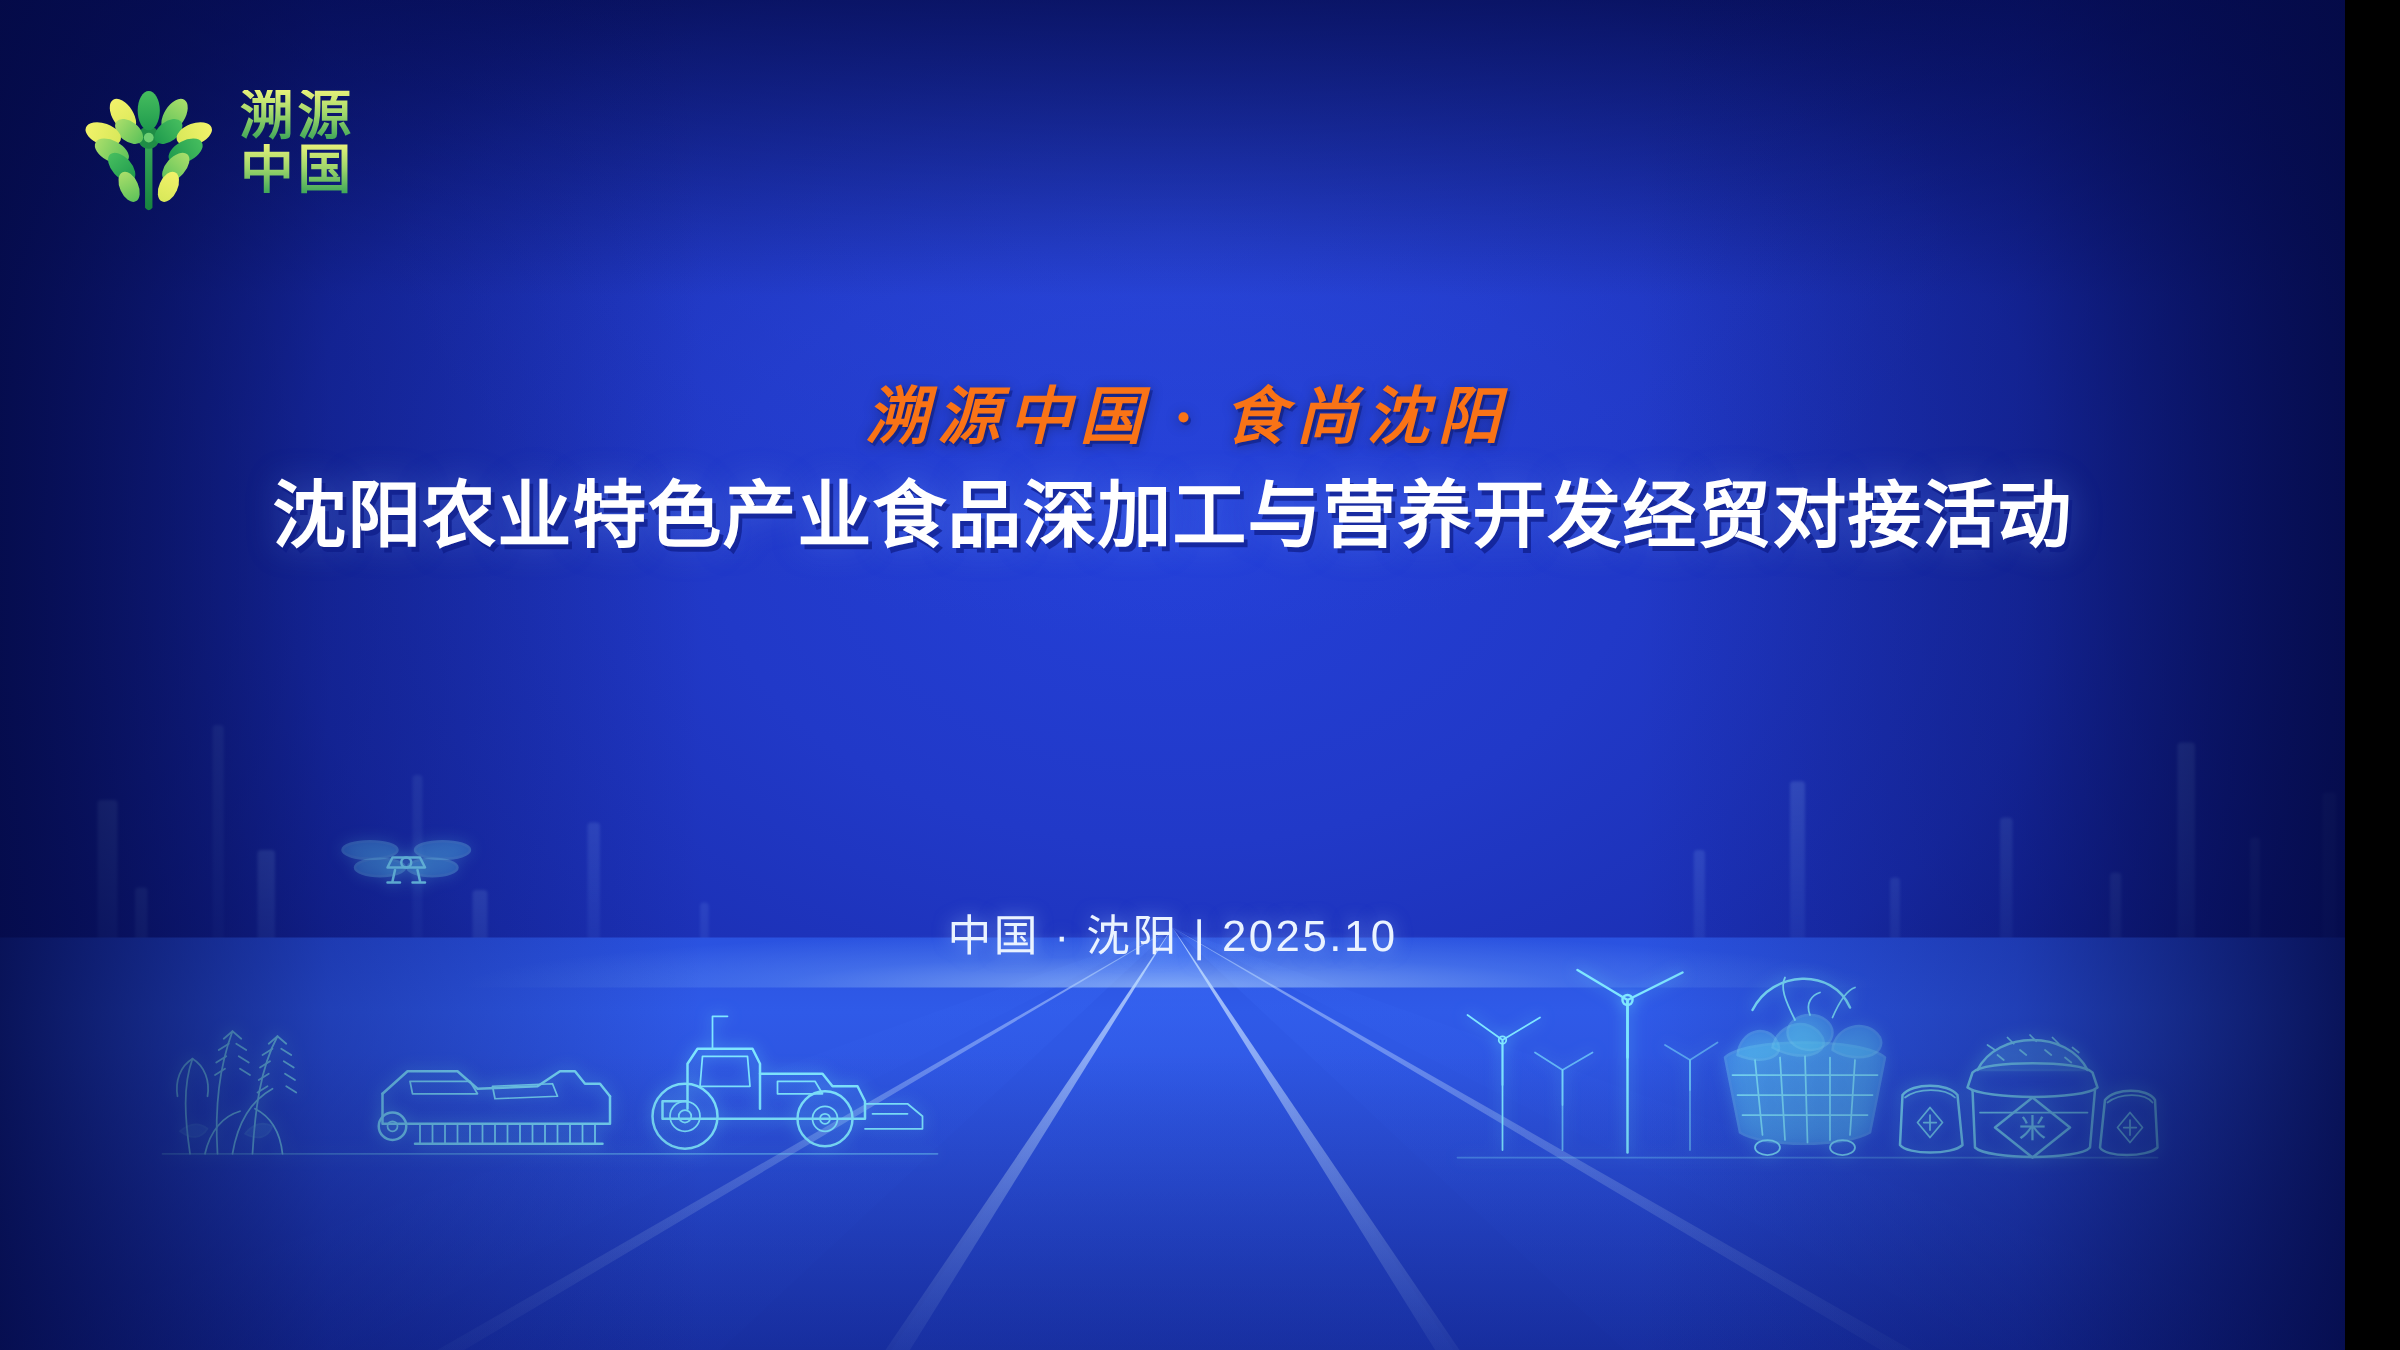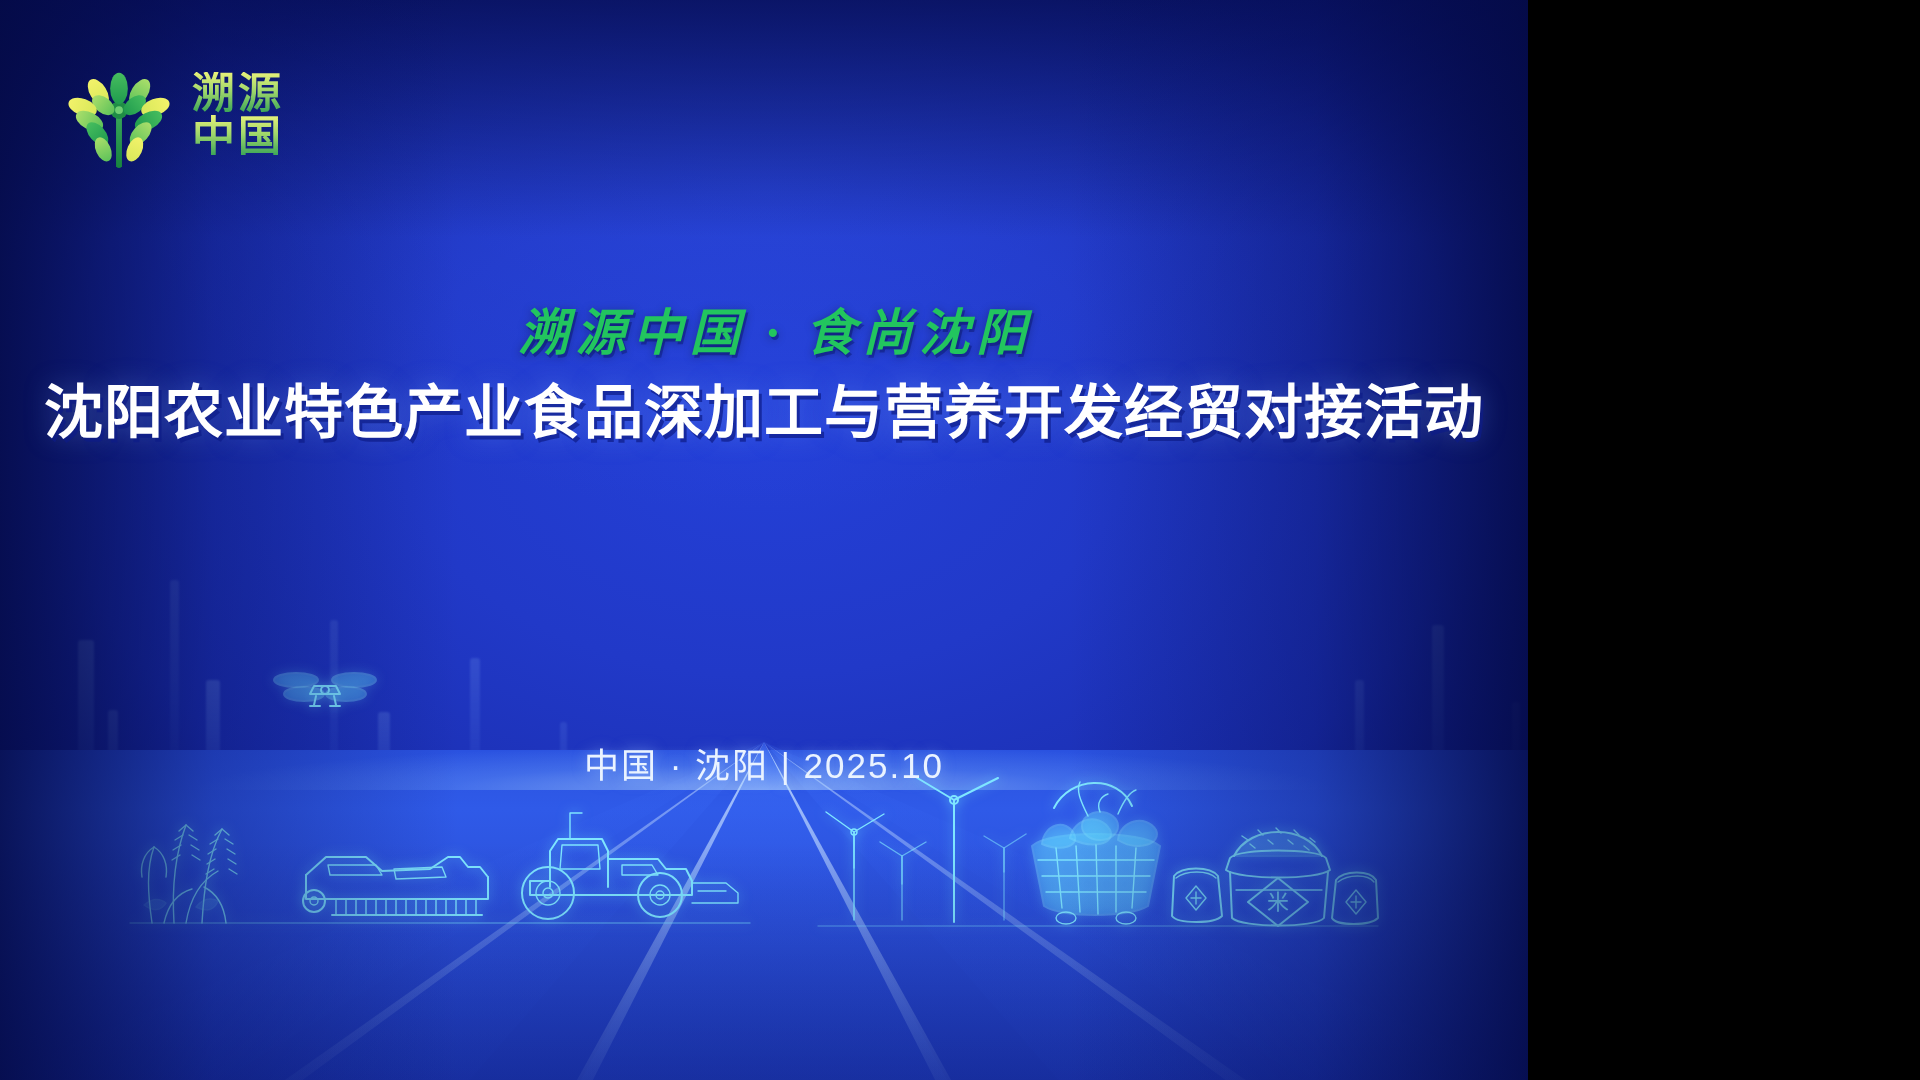--- a/index.html
+++ b/index.html
@@ -10,21 +10,21 @@
   }
   body {
     width: 1920px;
     height: 1080px;
     overflow: hidden;
     font-family: "Liberation Sans", "DejaVu Sans", sans-serif;
   }
 
   #stage {
     position: relative;
-    width: 1528px;
+    width: 1876px;
     height: 1080px;
     overflow: hidden;
     background: #1a2fb4;
     isolation: isolate;
   }
 
   
   .bg-base {
     position: absolute;
     inset: 0;
@@ -101,21 +101,21 @@
     position: absolute;
     left: 0; right: 0;
     top: 292px;
     text-align: center;
   }
   .subtitle {
     font-family: "Liberation Serif", "DejaVu Serif", serif;
     font-style: italic;
     font-weight: 700;
     font-size: 50px;
-    color: #22c55e;
+    color: #f97316;
     letter-spacing: 7px;
     margin: 0;
     text-shadow: 0 2px 10px rgba(0,0,0,0.35), 2px 3px 0 rgba(10,24,120,0.45);
     white-space: nowrap;
     padding-left: 24px;
   }
   .main-title {
     margin: 18px 0 0 0;
     font-family: "Liberation Sans", "DejaVu Sans", sans-serif;
     font-weight: 700;
@@ -124,21 +124,21 @@
     color: #ffffff;
     letter-spacing: 1px;
     white-space: nowrap;
     text-shadow:
       3px 4px 0 rgba(13,27,135,0.70),
       0 0 26px rgba(130,175,255,0.35);
   }
   .date-line {
     position: absolute;
     left: 0; right: 0;
-    top: 737px;
+    top: 720px;
     text-align: center;
   }
   .date-line span {
     font-family: "Liberation Sans", "DejaVu Sans", sans-serif;
     font-size: 35px;
     font-weight: 400;
     color: #eaf3ff;
     letter-spacing: 2px;
     text-shadow: 0 0 14px rgba(160,200,255,0.60);
     white-space: nowrap;

